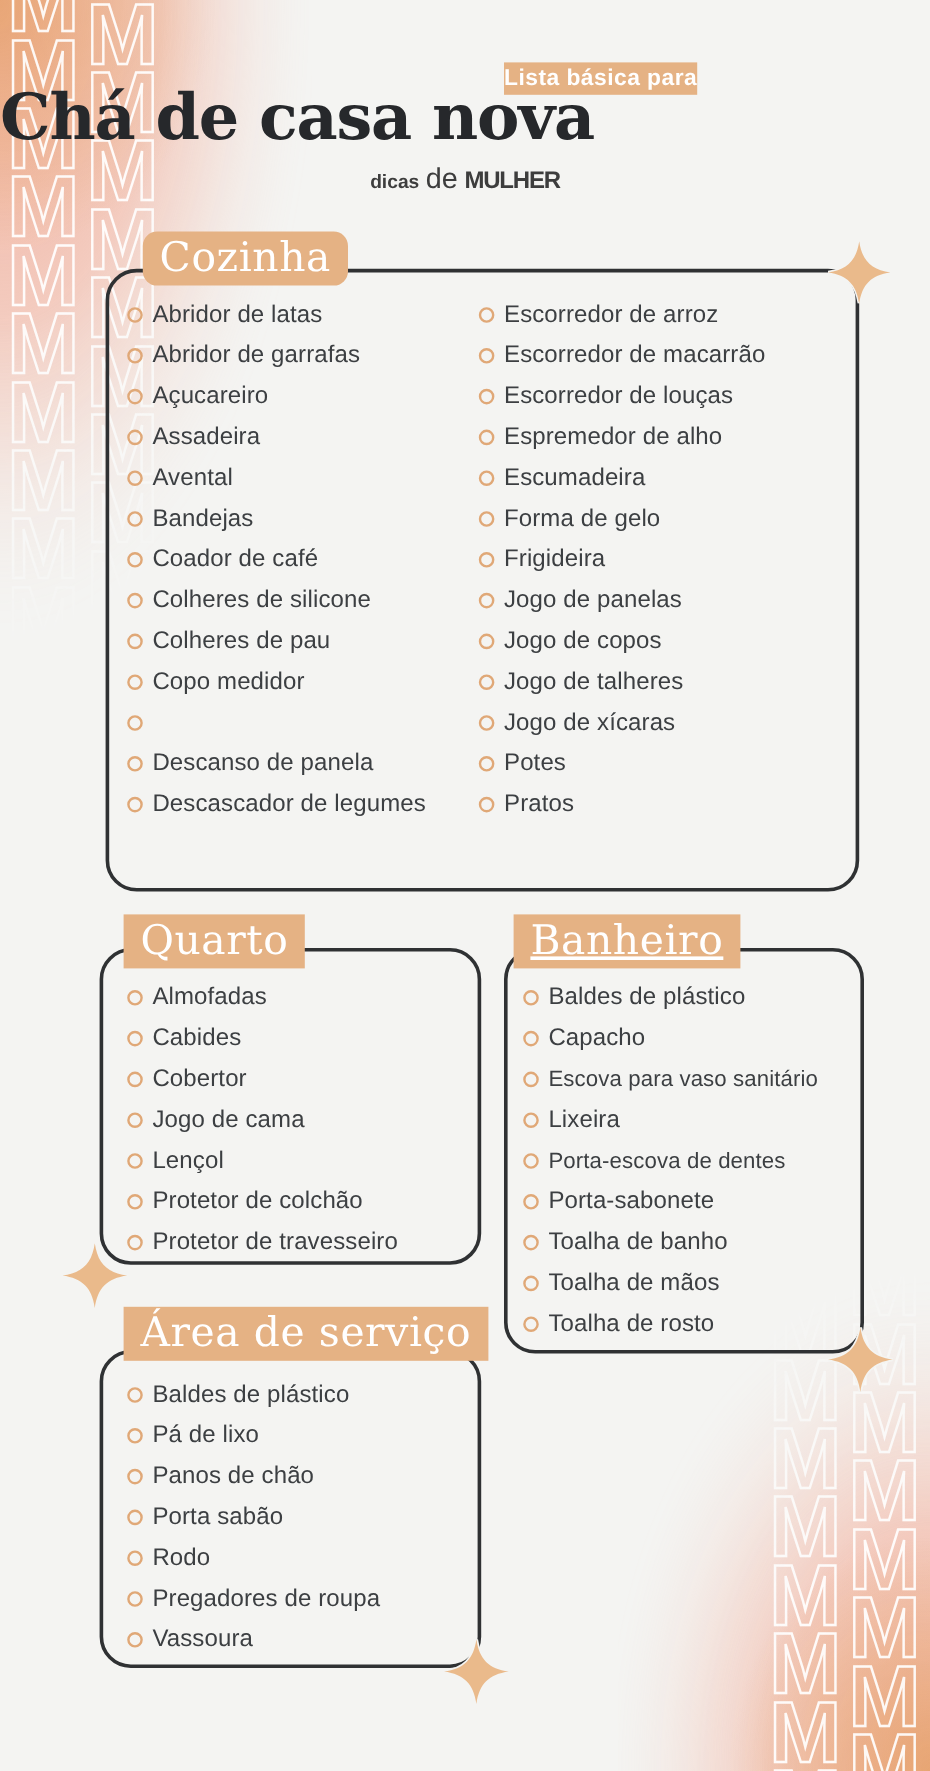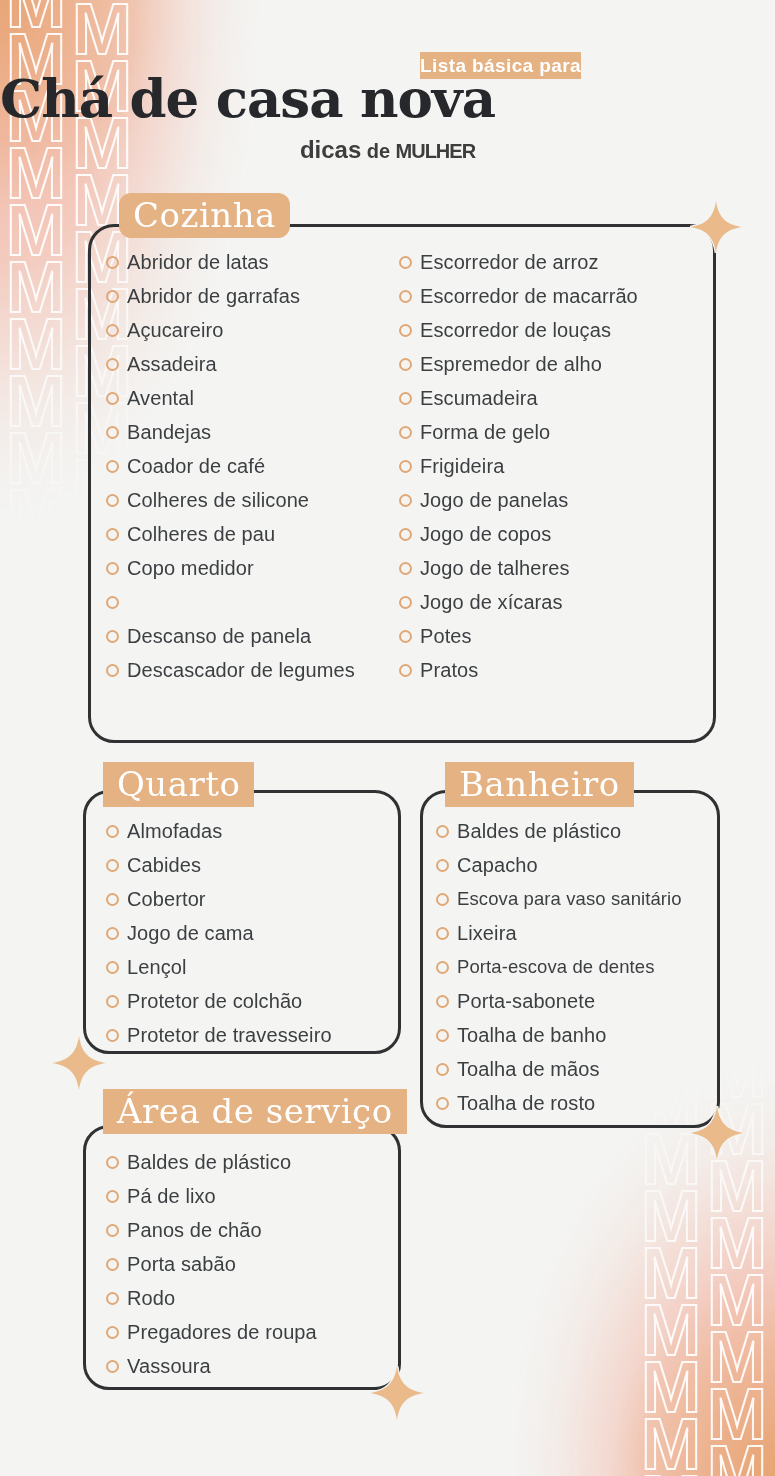--- a/index.html
+++ b/index.html
@@ -46,22 +46,22 @@
     position:absolute; left:420px; top:52px; z-index:2;
     background:var(--accent); color:var(--label-text);
     font-weight:700; font-size:19px; line-height:27px; padding:0 0; letter-spacing:.4px;
   }
   .title{
     position:absolute; left:0; top:68px; width:775px; z-index:2; text-align:left;
     font-family:"DejaVu Serif",serif; font-size:53px; line-height:60px;
     color:var(--title); letter-spacing:-1px;
   }
   .logo{position:absolute; left:0; top:136px; width:775px; text-align:center; z-index:2; color:#3d3d3d;}
-  .logo .d1{font-weight:600; font-size:24px;}
-  .logo .d2{font-weight:700; font-size:20px; margin:0 1px;}
+  .logo .d1{font-weight:600; font-size:16px;}
+  .logo .d2{font-weight:400; font-size:24px; margin:0 1px;}
   .logo .d3{font-weight:800; font-size:20px; letter-spacing:-1px;}
   
   .box{
     position:absolute; z-index:1;
     border:3px solid var(--border); border-radius:26px; background:transparent;
   }
   .tag{
     position:absolute; z-index:3;
     background:var(--accent); color:var(--label-text);
     font-family:"DejaVu Serif",serif; font-size:34px; line-height:45px;
@@ -77,21 +77,21 @@
   li.row.small .item-text{font-size:18.5px;}
   #box-cozinha{left:88px; top:224px; width:628px; height:519px;}
   #box-cozinha .cols{display:flex; padding:18px 0 0 15px;}
   #box-cozinha .col1{width:293px;}
   #tag-cozinha{left:119px; top:193px;border-radius:12px;}
   #box-quarto{left:83px; top:790px; width:318px; height:264px;}
   #box-quarto ul{padding:21px 0 0 20px;}
   #tag-quarto{left:103px; top:762px;}
   #box-banheiro{left:420px; top:790px; width:300px; height:338px;}
   #box-banheiro ul{padding:21px 0 0 13px;}
-  #tag-banheiro{left:445px; top:762px;}
+  #tag-banheiro{left:428px; top:762px;text-decoration:underline;}
   #box-area{left:83px; top:1125px; width:318px; height:265px;}
   #box-area ul{padding:17px 0 0 20px;}
   #tag-area{left:103px; top:1089px;}
   
   .sparkle{position:absolute; z-index:4; color:var(--sparkle);}
   .sparkle svg{display:block;}
   #sparkle-cozinha{left:690px; top:201px; width:52px; height:52px;}
   #sparkle-quarto{left:52px; top:1036px; width:54px; height:54px;}
   #sparkle-banheiro{left:690px; top:1106px; width:54px; height:54px;}
   #sparkle-area{left:370px; top:1366px; width:54px; height:54px;}

